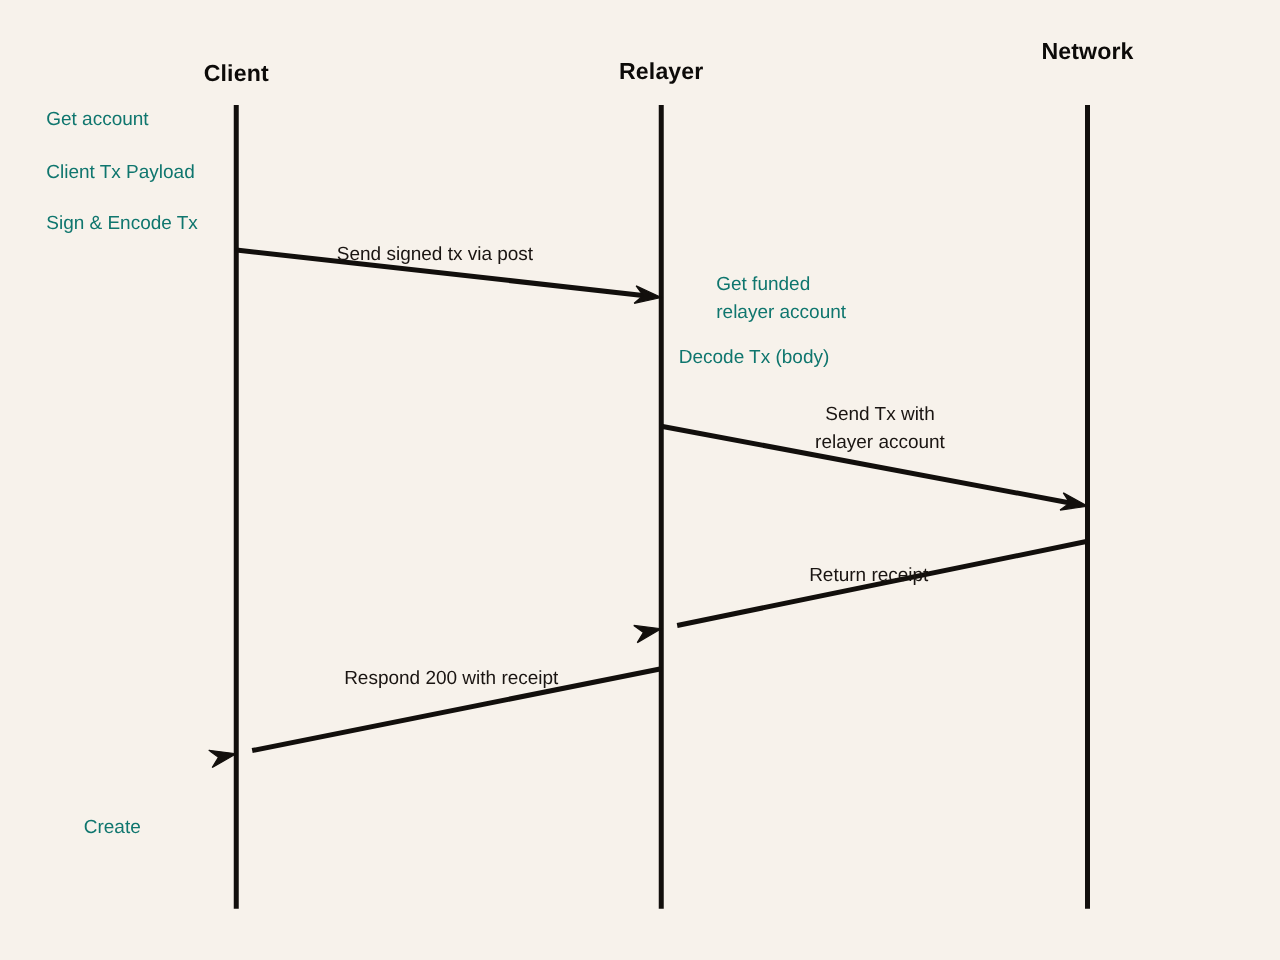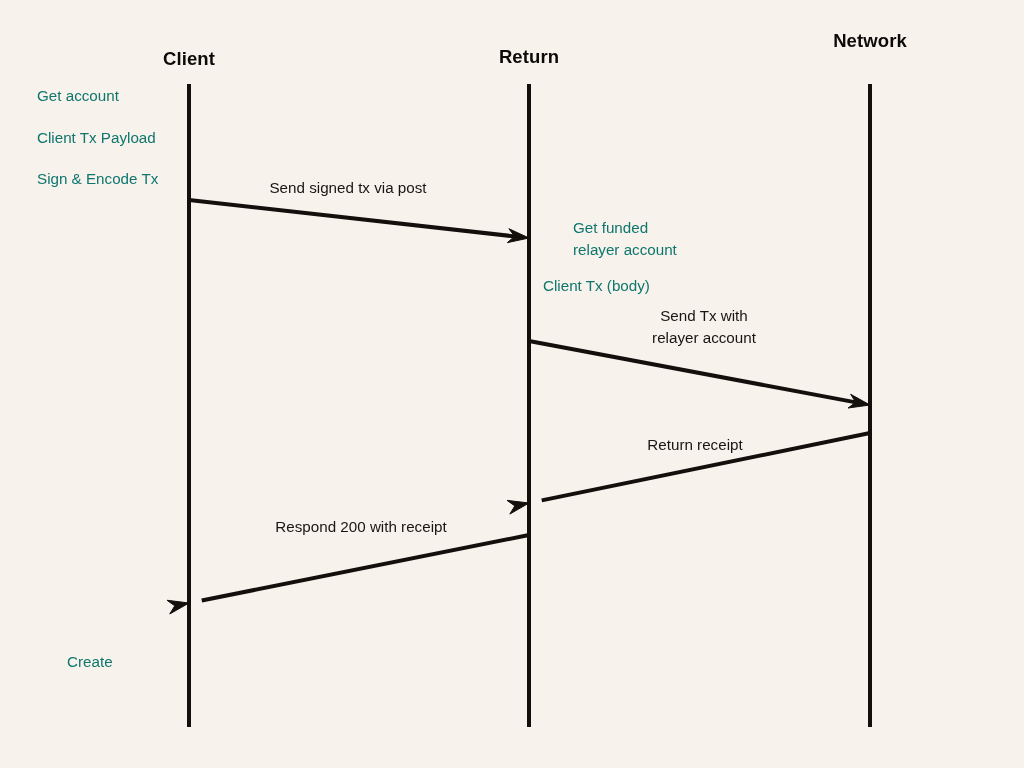--- a/index.html
+++ b/index.html
@@ -65,20 +65,21 @@
     white-space: pre;
     line-height: 21.5px;
   }
   .msg-label {
     position: absolute;
     font-size: 15.2px;
     font-weight: normal;
     color: #1a1512;
     white-space: pre;
     line-height: 21.5px;
+    margin-top: 16px;
   }
   .msg-label.center {
     transform: translateX(-50%);
     text-align: center;
   }
 </style>
 </head>
 <body>
 
 <div id="diagram-root">
@@ -96,30 +97,30 @@
         <polygon points="870.00,405.00 848.07,408.01 855.75,402.33 850.65,394.25" class="arrowhead" fill="#120f0c" stroke="#120f0c"></polygon>
         <line x1="870" y1="433" x2="541.73" y2="500.39" class="msg-line" stroke="#120f0c"></line>
         <polygon points="529.00,503.00 507.02,500.37 514.80,505.92 509.84,514.08" class="arrowhead" fill="#120f0c" stroke="#120f0c"></polygon>
         <line x1="529" y1="535" x2="201.75" y2="600.45" class="msg-line" stroke="#120f0c"></line>
         <polygon points="189.00,603.00 167.03,600.25 174.78,605.84 169.78,613.98" class="arrowhead" fill="#120f0c" stroke="#120f0c"></polygon>
       </g>
   </svg>
 
   <div id="titles-layer">
       <div class="actor-title" style="left: 189px; top: 48px;">Client</div>
-      <div class="actor-title" style="left: 529px; top: 46px;">Return</div>
+      <div class="actor-title" style="left: 529px; top: 46px;">Relayer</div>
       <div class="actor-title" style="left: 870px; top: 30px;">Network</div>
     </div>
   <div id="notes-layer">
       <div class="note-text" style="left: 37px; top: 85px;">Get account</div>
       <div class="note-text" style="left: 37px; top: 127px;">Client Tx Payload</div>
       <div class="note-text" style="left: 37px; top: 168px;">Sign &amp; Encode Tx</div>
       <div class="note-text" style="left: 573px; top: 217px;">Get funded
 relayer account</div>
-      <div class="note-text" style="left: 543px; top: 275px;">Client Tx (body)</div>
+      <div class="note-text" style="left: 543px; top: 275px;">Decode Tx (body)</div>
       <div class="note-text" style="left: 67px; top: 651px;">Create</div>
     </div>
   <div id="labels-layer">
       <div class="msg-label center" style="left: 348px; top: 177px;">Send signed tx via post</div>
       <div class="msg-label center" style="left: 704px; top: 305px;">Send Tx with
 relayer account</div>
       <div class="msg-label center" style="left: 695px; top: 434px;">Return receipt</div>
       <div class="msg-label center" style="left: 361px; top: 516px;">Respond 200 with receipt</div>
     </div>
 

